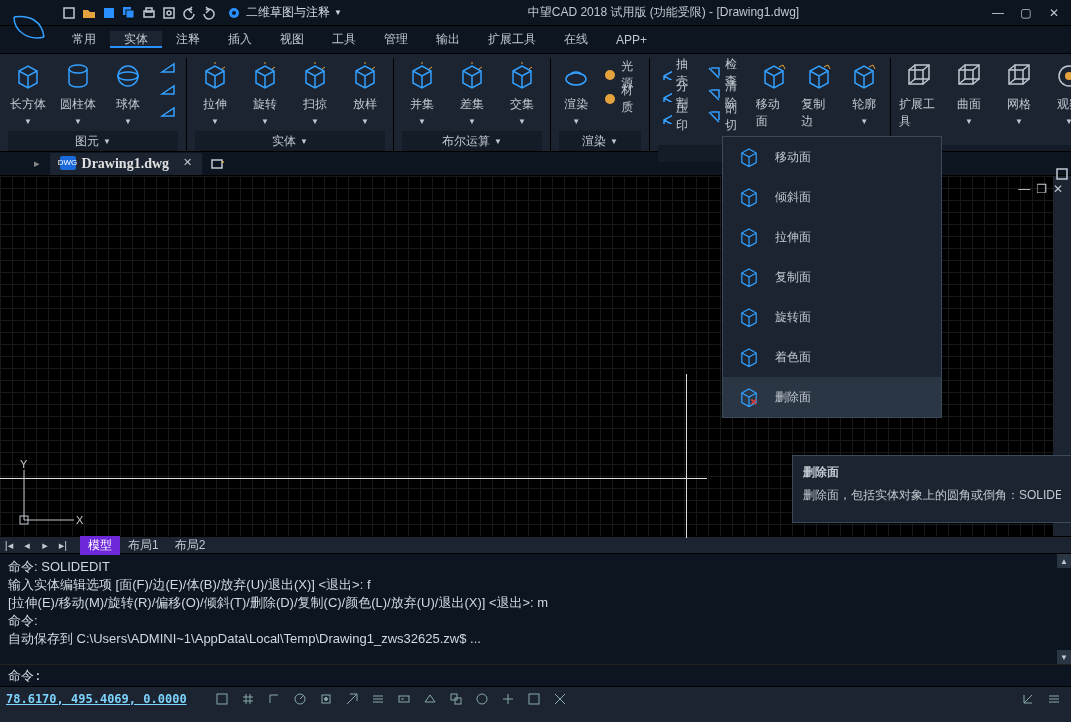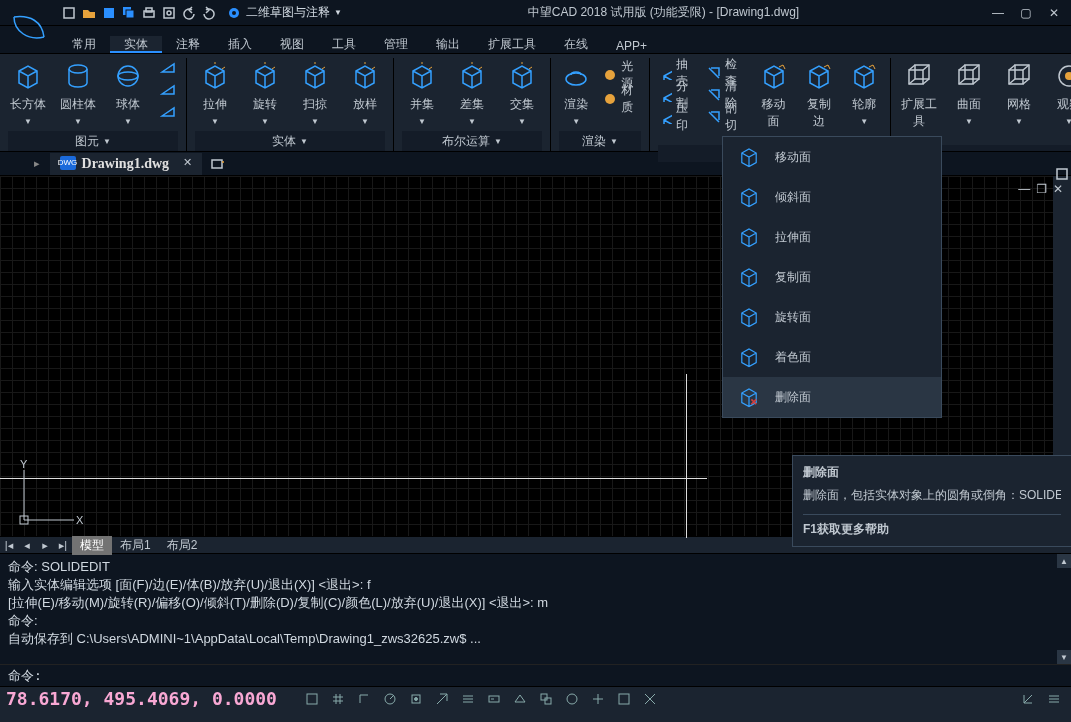--- a/index.html
+++ b/index.html
@@ -13,32 +13,32 @@
 .titlebar .workspace .gear { width: 16px; height: 16px; margin-right: 4px; }
 .titlebar .workspace .dd { font-size: 8px; margin-left: 4px; }
 .titlebar .title-text { flex: 1; text-align: center; color: #c0c8d0; font-size: 12px; }
 .titlebar .win-controls { display: flex; gap: 2px; }
 .titlebar .win-btn { width: 26px; height: 18px; display: flex; align-items: center; justify-content: center; cursor: pointer; color: #c0c8d0; }
 
 
 .menurow { height: 28px; background: #0d1520; display: flex; align-items: stretch; border-bottom: 1px solid #000; }
 .logo { width: 56px; height: 54px; position: absolute; top: 0; left: 0; display: flex; align-items: center; justify-content: center; z-index: 5; }
 .logo svg { width: 40px; height: 40px; }
-.menurow .tabs { margin-left: 58px; display: flex; align-items: flex-end; }
+.menurow .tabs { margin-left: 58px; display: flex; align-items: center; }
 .menurow .tab { padding: 0 14px; display: flex; align-items: center; color: #c0c8d0; cursor: pointer; position: relative; }
 .menurow .tab.active { background: #1b2430; }
 .menurow .tab.active::after { content: ""; position: absolute; left: 0; right: 0; bottom: 0; height: 2px; background: #2a8fff; }
 
 
 .ribbon { height: 98px; background: #1b2430; display: flex; border-bottom: 1px solid #000; padding-top: 4px; }
 .panel { display: flex; flex-direction: column; align-items: center; padding: 2px 8px 0 8px; border-right: 1px solid #000; }
 .panel .tools { display: flex; gap: 10px; flex: 1; align-items: flex-start; }
 .big-tool { display: flex; flex-direction: column; align-items: center; gap: 4px; cursor: pointer; width: 40px; }
 .big-tool .ico { width: 32px; height: 32px; display: flex; align-items: center; justify-content: center; }
-.big-tool .lbl { font-size: 12px; color: #c0c8d0; text-align: center; }
+.big-tool .lbl { font-size: 12px; color: #c0c8d0; text-align: left; }
 .big-tool .dd { font-size: 8px; color: #c0c8d0; }
 .mini-col { display: flex; flex-direction: column; gap: 6px; justify-content: center; height: 60px; }
 .mini-tool { width: 20px; height: 20px; display: flex; align-items: center; justify-content: center; cursor: pointer; }
 .mini-row { display: flex; align-items: center; gap: 4px; cursor: pointer; height: 18px; font-size: 12px; }
 .mini-row .mico { width: 16px; height: 16px; display: flex; align-items: center; justify-content: center; }
 .panel-label { height: 20px; display: flex; align-items: center; justify-content: center; font-size: 12px; color: #c0c8d0; background: #141c28; width: 100%; margin-top: 2px; }
 .panel-label .dd { font-size: 8px; margin-left: 4px; }
 
 
 .filetab-bar { height: 24px; background: #0d1520; display: flex; align-items: center; border-bottom: 1px solid #000; padding-left: 30px; }
@@ -74,35 +74,35 @@
 
 .tooltip { position: absolute; top: 455px; left: 792px; width: 280px; background: #1b2430; border: 1px solid #3a4a5c; padding: 8px 10px; z-index: 21; }
 .tooltip .tt-title { font-weight: bold; margin-bottom: 6px; }
 .tooltip .tt-body { font-size: 12px; color: #c0c8d0; margin-bottom: 10px; white-space: nowrap; overflow: hidden; }
 .tooltip .tt-foot { font-weight: bold; border-top: 1px solid #3a4a5c; padding-top: 6px; }
 
 
 .layout-row { height: 18px; background: #1b2430; display: flex; align-items: center; border-top: 1px solid #000; border-bottom: 1px solid #000; }
 .layout-row .navbtn { width: 18px; text-align: center; color: #c0c8d0; cursor: pointer; font-size: 11px; }
 .layout-row .ltab { padding: 1px 8px; font-size: 12px; cursor: pointer; }
-.layout-row .ltab.active { background: #737373; color: #fff; }
+.layout-row .ltab.active { background: #6d28d9; color: #fff; margin-left: 8px; }
 
 
 .cmdwin { background: #0d1520; height: 132px; display: flex; flex-direction: column; }
 .cmdwin .cmd-scroll { flex: 1; padding: 4px 8px; font-family: "SimSun", monospace; font-size: 13px; color: #d0d8e0; overflow: hidden; position: relative; }
 .cmdwin .cmd-scroll .line { white-space: pre; line-height: 18px; }
 .cmdwin .cmd-input-row { height: 22px; display: flex; align-items: center; padding: 0 8px; background: #0d1520; border-top: 1px solid #222; }
 .cmdwin .cmd-input-row .prompt { font-family: "SimSun", monospace; font-size: 13px; color: #d0d8e0; padding-right: 4px; }
 .cmdwin .cmd-input-row input { flex: 1; background: transparent; border: none; outline: none; color: #d0d8e0; font-family: "SimSun", monospace; font-size: 13px; }
 .cmdwin .sb-up, .cmdwin .sb-down { position: absolute; right: 0; width: 14px; height: 14px; background: #2a3644; color: #c0c8d0; font-size: 8px; display: flex; align-items: center; justify-content: center; cursor: pointer; }
 .cmdwin .sb-up { top: 0; } .cmdwin .sb-down { bottom: 0; }
 
 
 .statusbar { height: 24px; background: #1b2430; display: flex; align-items: center; padding: 0 6px; border-top: 1px solid #000; gap: 4px; }
-.statusbar .coords { font-family: monospace; font-size: 18px; font-weight: bold; color: #f9a8d4; margin-right: 20px; }
+.statusbar .coords { font-family: monospace; font-size: 12px; font-weight: bold; color: #7dd3fc; margin-right: 20px; text-decoration: underline; }
 .statusbar .sbtn { width: 22px; height: 20px; display: flex; align-items: center; justify-content: center; cursor: pointer; border: 1px solid transparent; }
 .statusbar .sbtn svg { stroke: #8aa; }
 .statusbar .spacer { flex: 1; }
 
 
 .vtoolbar { position: absolute; top: 165px; right: 0; width: 18px; display: flex; flex-direction: column; gap: 4px; z-index: 3; }
 .vtoolbar .vbtn { width: 18px; height: 18px; display: flex; align-items: center; justify-content: center; cursor: pointer; }
 
 
 .box-i { stroke: #34a0ff; fill: none; stroke-width: 1.5; }
@@ -608,21 +608,20 @@
           <path d="M18 18l6 6M24 18l-6 6" stroke="#d04040" stroke-width="2"></path>
         </svg>
       </div>
       <span>删除面</span>
     </div>
   </div>
 
 <div class="tooltip">
   <div class="tt-title">删除面</div>
   <div class="tt-body">删除面，包括实体对象上的圆角或倒角：SOLIDEDIT</div>
-  <div class="tt-foot">F1获取更多帮助</div>
 </div>
 
 <div class="layout-row">
   <div class="navbtn">|◂</div>
   <div class="navbtn">◂</div>
   <div class="navbtn">▸</div>
   <div class="navbtn">▸|</div>
   <div id="layout-tabs" style="display:flex">
       <div class="ltab active">模型</div>
       <div class="ltab">布局1</div>

